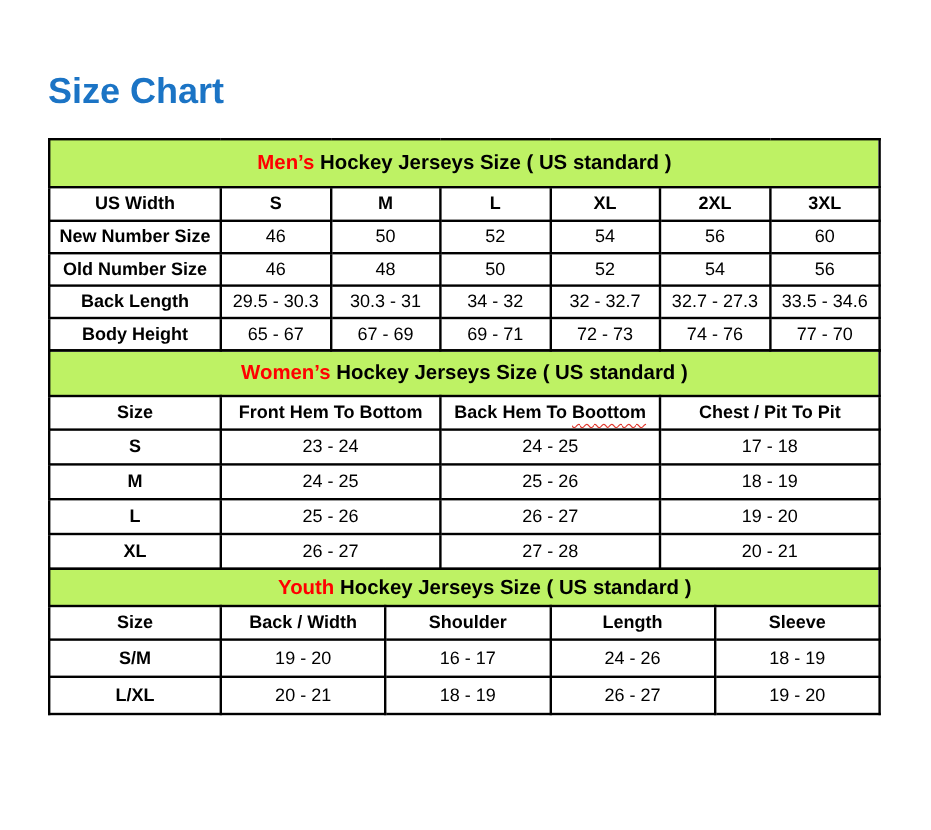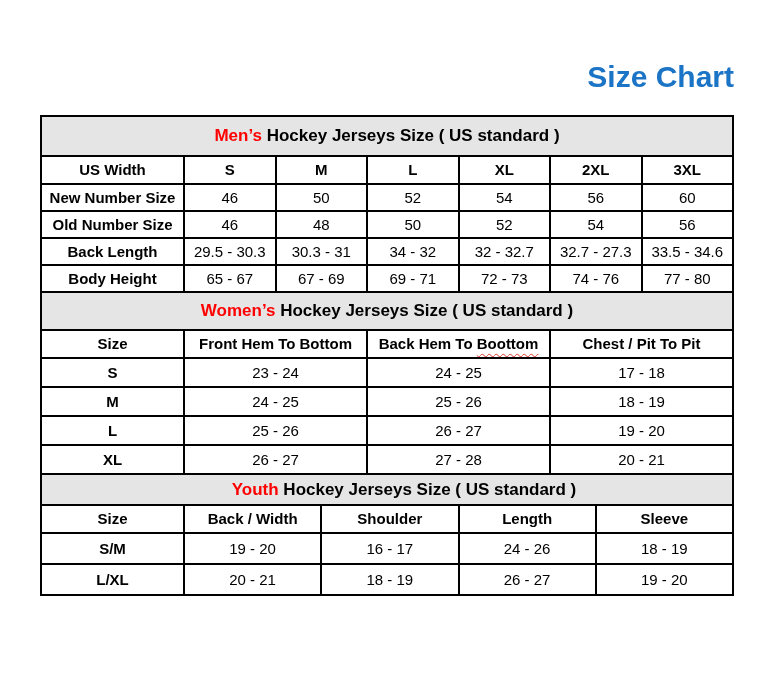--- a/index.html
+++ b/index.html
@@ -10,21 +10,21 @@
   body {
     width: 776px;
     min-height: 692px;
     font-family: "Liberation Sans", sans-serif;
     color: #000000;
   }
   .title-wrap {
     width: 694px;
     margin-left: 40px;
     padding-top: 60px;
-    text-align: right;
+    text-align: left;
   }
   .page-title {
     margin: 0;
     font-size: 30px;
     font-weight: 700;
     color: #1b74c5;
   }
   .chart-wrap {
     width: 694px;
     margin: 21px 0 0 40px;
@@ -42,21 +42,21 @@
     padding: 1px 2px;
     text-align: center;
     vertical-align: middle;
     font-size: 15px;
     line-height: 1.15;
     overflow: hidden;
     white-space: nowrap;
   }
   col.col-label { width: 143px; }
   tr.band td {
-    background: #e5e5e5;
+    background: #bef264;
     font-weight: 700;
     font-size: 17px;
     height: 36px;
   }
   .womens tr.band td { height: 34px; }
   .youth  tr.band td { height: 27px; padding-left: 36px; }
   .accent { color: #ff0000; }
   tr.colhead th { font-weight: 700; height: 24px; }
   .mens   tr.drow { height: 27px; }
   .womens tr.drow { height: 29px; }
@@ -131,21 +131,21 @@
         <td>32.7 - 27.3</td>
         <td>33.5 - 34.6</td>
       </tr>
       <tr class="drow">
         <td class="rowlabel">Body Height</td>
         <td>65 - 67</td>
         <td>67 - 69</td>
         <td>69 - 71</td>
         <td>72 - 73</td>
         <td>74 - 76</td>
-        <td>77 - 80</td>
+        <td>77 - 70</td>
       </tr>
     </tbody>
   </table>
 
   <table class="size-table womens stacked">
     <colgroup>
         <col class="col-label">
         <col>
         <col>
         <col>

